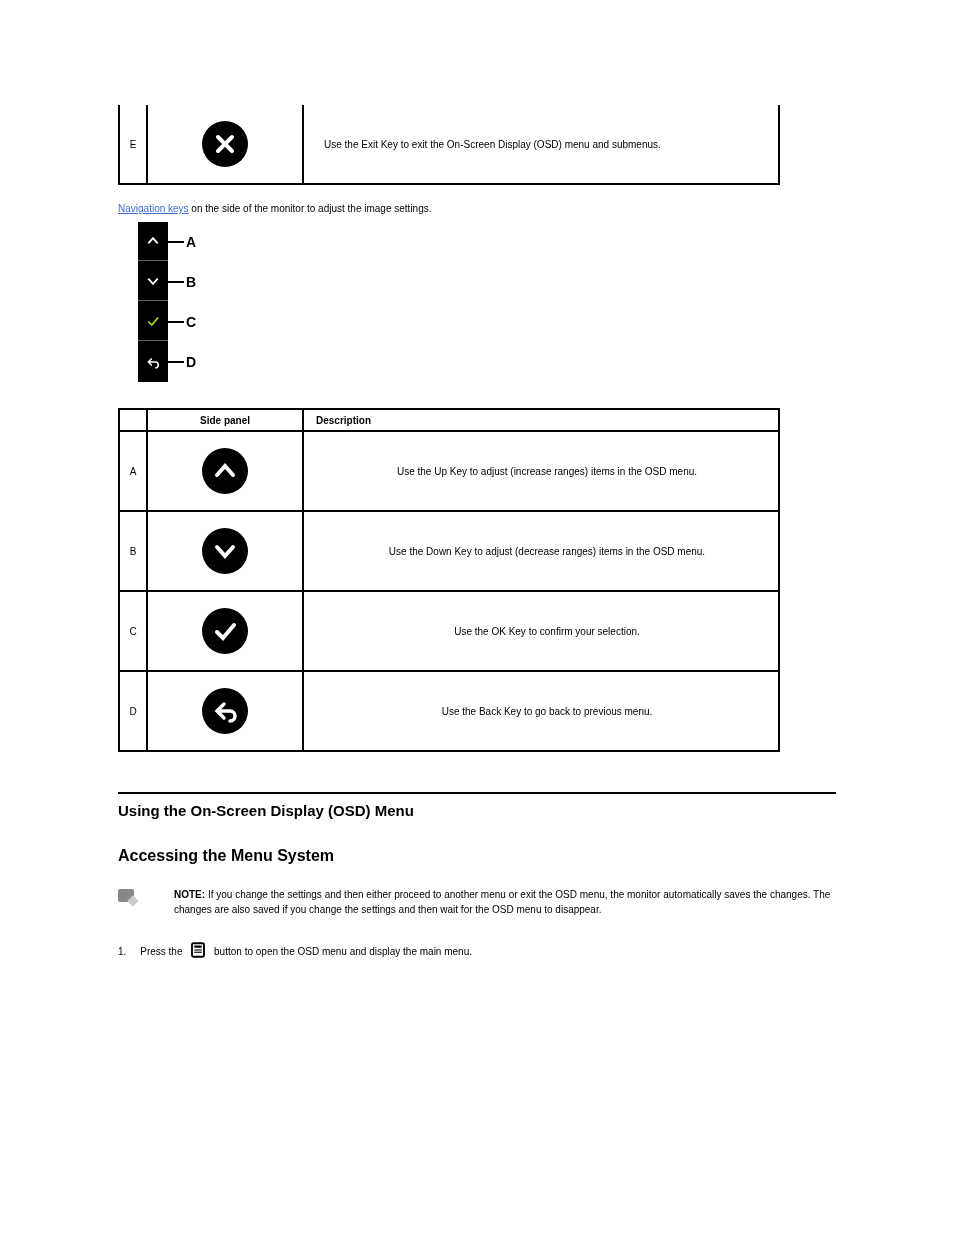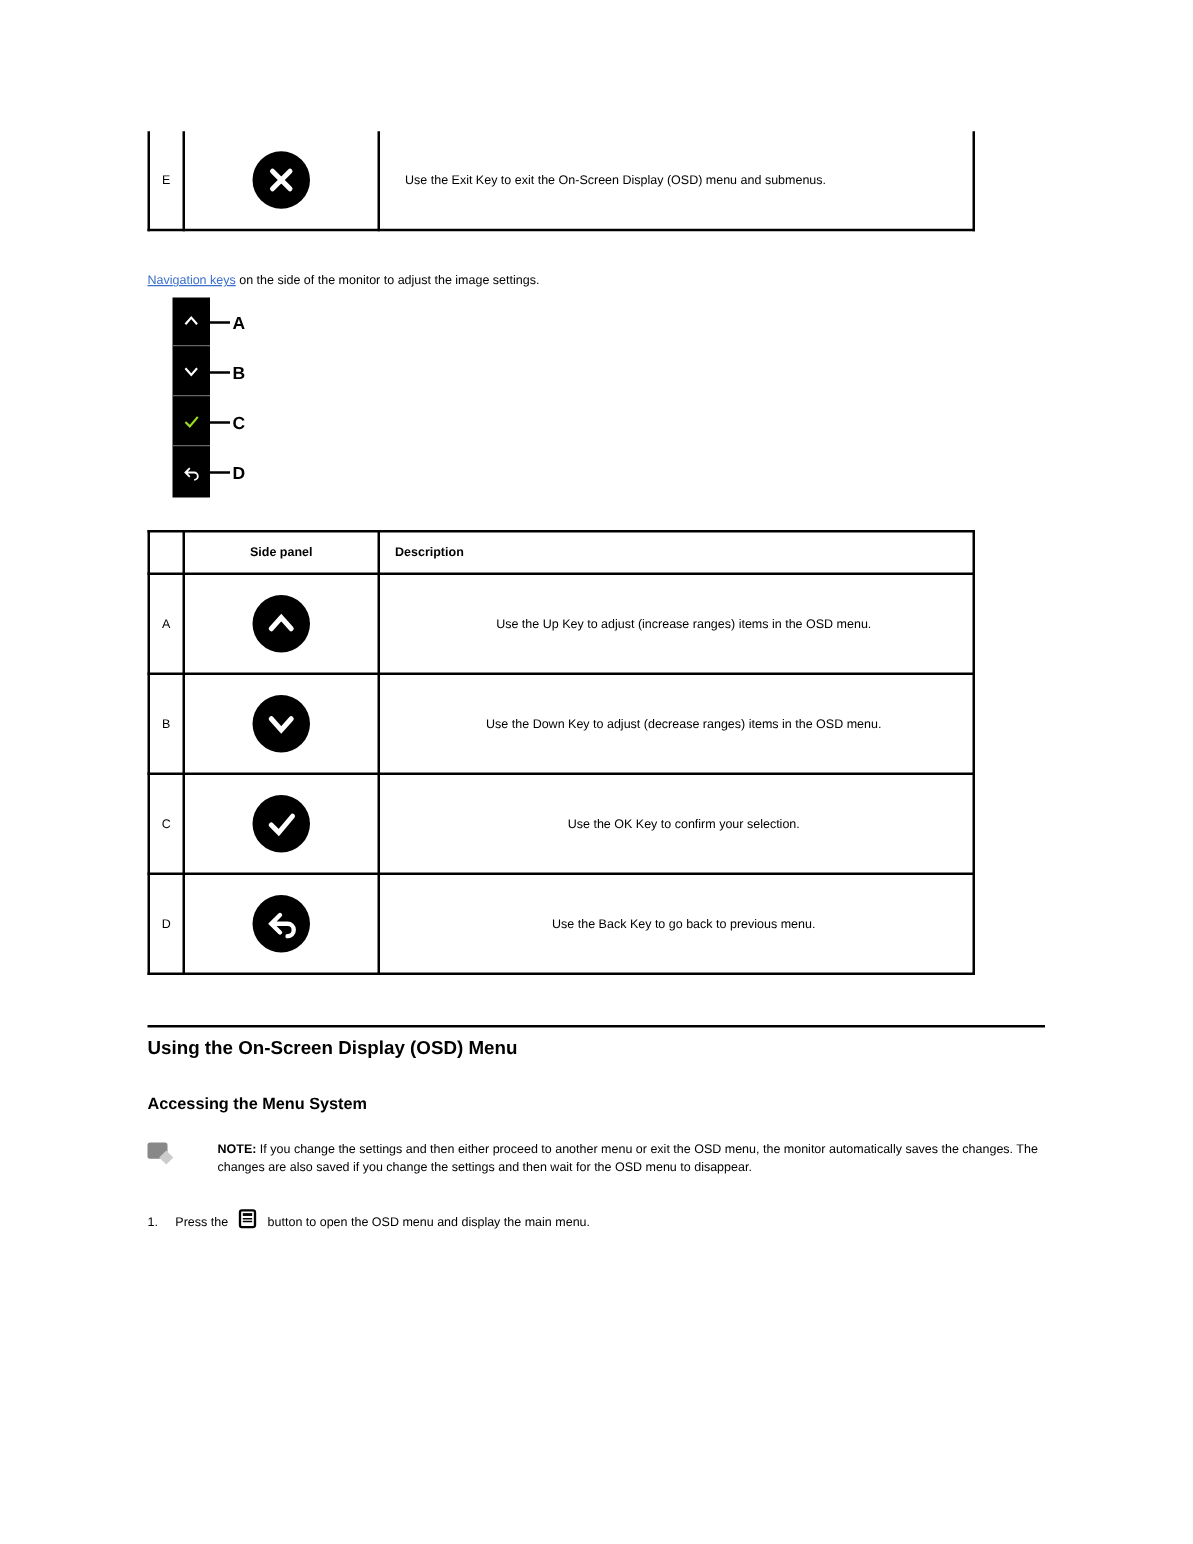--- a/index.html
+++ b/index.html
@@ -36,21 +36,21 @@
     border-radius: 50%;
     background: #000;
     display: inline-flex;
     align-items: center;
     justify-content: center;
     margin: 16px 0;
   }
   .icon-circle svg { width: 24px; height: 24px; }
 
   .navkeys-note {
-    margin: 34px 0 0 118px;
+    margin: 18px 0 0 118px;
     font-size: 10px;
   }
   .navkeys-note .link { color: #3b6fcc; text-decoration: underline; }
 
   
   .osd-figure {
     margin: 8px 0 0 138px;
     width: 66px; height: 168px;
     position: relative;
   }
@@ -83,36 +83,36 @@
   .nav-table td {
     border: 2px solid #000;
     padding: 0;
     text-align: center;
     vertical-align: middle;
   }
   .nav-table .col-letter { width: 28px; font-weight: normal; }
   .nav-table .col-icon   { width: 156px; }
   .nav-table .col-desc   { text-align: center; padding-left: 12px; font-size: 10px; }
   .nav-table tr { height: 70px; }
-  .nav-table thead tr { height: 34px; }
+  .nav-table thead tr { height: 22px; }
   .nav-table thead td { font-weight: bold; font-size: 10px; }
 
   .section-rule {
     border: none; border-top: 2px solid #000;
     margin: 40px 0 0 118px; width: 718px;
   }
   .section-title {
     margin: 8px 0 0 118px;
     font-weight: bold;
     font-size: 15px;
   }
   .sub-title {
     margin: 28px 0 0 118px;
     font-weight: bold;
-    font-size: 13px;
+    font-size: 16px;
   }
 
   .note-row {
     margin: 22px 0 0 118px;
     display: flex;
     align-items: flex-start;
     gap: 40px;
     width: 720px;
   }
   .note-icon { width: 16px; height: 13px; background:#888; border-radius:2px; flex:0 0 auto; margin-top:2px; position:relative;}

